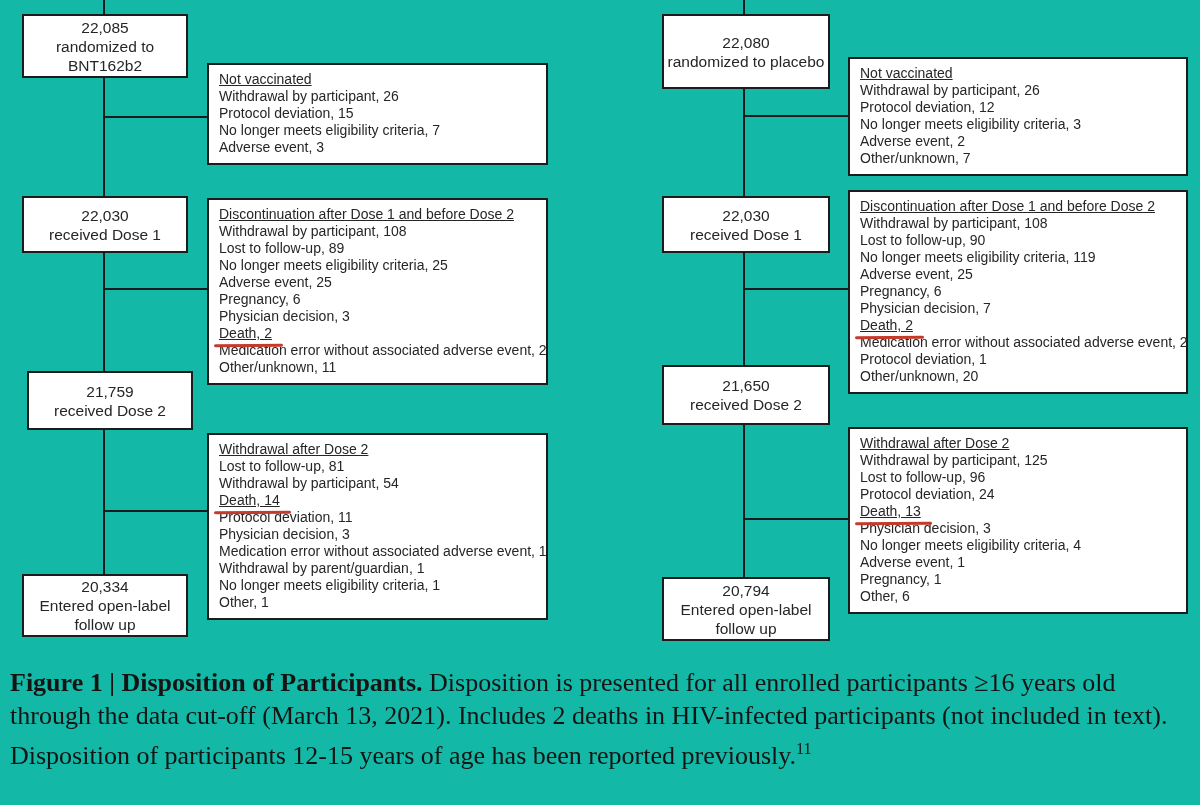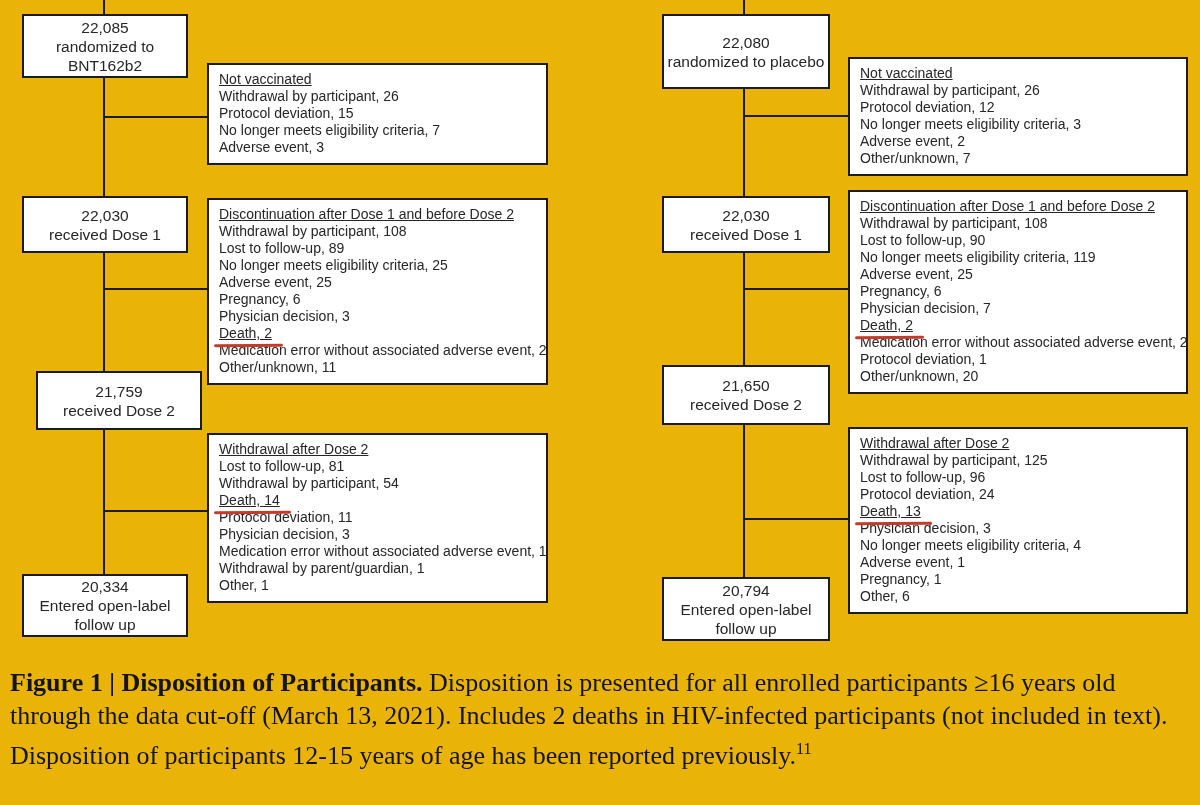--- a/index.html
+++ b/index.html
@@ -1,17 +1,17 @@
 <!DOCTYPE html>
 <html><head>
 <meta charset="utf-8">
 <style>
   html,body { margin:0; padding:0; background:#ffffff; }
   .canvas {
-    position:relative; width:1200px; height:805px; background:#eab308;
+    position:relative; width:1200px; height:805px; background:#14b8a6;
     font-family:"Liberation Sans", sans-serif; color:#262626; overflow:hidden;
   }
   .vline, .hline { position:absolute; background:#1c1c1c; }
   .vline { width:2px; }
   .hline { height:2px; }
 
   .mbox {
     position:absolute; border:2px solid #1c1c1c; background:#ffffff;
     box-sizing:border-box; display:flex; flex-direction:column;
     justify-content:center; align-items:center; text-align:center;
@@ -33,21 +33,21 @@
   
   #l-v1{left:103px;top:0;height:15px}
   #l-v2{left:103px;top:77px;height:120px}
   #l-v3{left:103px;top:252px;height:120px}
   #l-v4{left:103px;top:429px;height:146px}
   #l-h1{left:105px;top:116px;width:103px}
   #l-h2{left:105px;top:288px;width:103px}
   #l-h3{left:105px;top:510px;width:103px}
   #l-m1{left:22px;top:14px;width:166px;height:64px}
   #l-m2{left:22px;top:196px;width:166px;height:57px}
-  #l-m3{left:36px;top:371px;width:166px;height:59px}
+  #l-m3{left:27px;top:371px;width:166px;height:59px}
   #l-m4{left:22px;top:574px;width:166px;height:63px}
   #l-s1{left:207px;top:63px;width:341px}
   #l-s2{left:207px;top:198px;width:341px}
   #l-s3{left:207px;top:433px;width:341px}
 
   
   #r-v1{left:743px;top:0;height:15px}
   #r-v2{left:743px;top:74px;height:122px}
   #r-v3{left:743px;top:252px;height:114px}
   #r-v4{left:743px;top:424px;height:153px}
@@ -135,20 +135,21 @@
   <div class="sbox" id="l-s3">
     <div class="sbox-title">Withdrawal after Dose 2</div>
     <div>
         <div class="item">Lost to follow-up, 81</div>
         <div class="item">Withdrawal by participant, 54</div>
         <div class="item"><span class="death-underline">Death, 14</span></div>
         <div class="item">Protocol deviation, 11</div>
         <div class="item">Physician decision, 3</div>
         <div class="item">Medication error without associated adverse event, 1</div>
         <div class="item">Withdrawal by parent/guardian, 1</div>
+        <div class="item">No longer meets eligibility criteria, 1</div>
         <div class="item">Other, 1</div>
       </div>
   </div>
 
   <div class="mbox" id="r-m1">
       <div class="mline">22,080</div>
       <div class="mline">randomized to placebo</div>
     </div>
   <div class="mbox" id="r-m2">
       <div class="mline">22,030</div>

